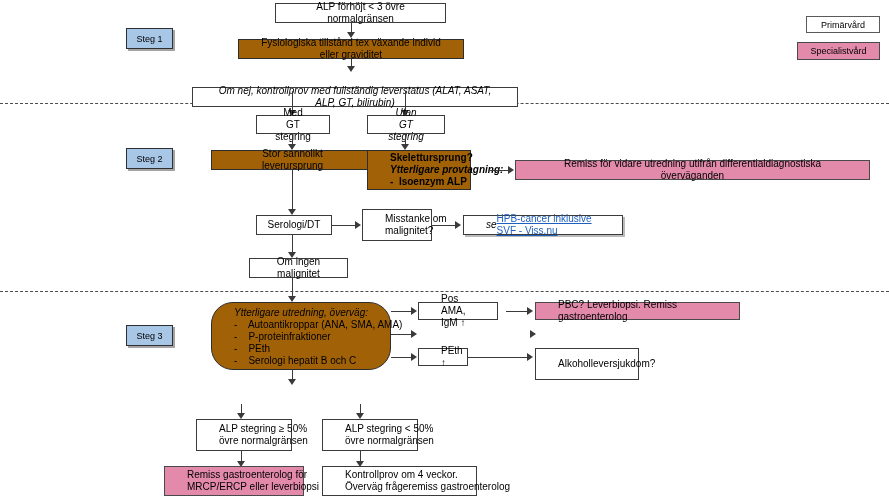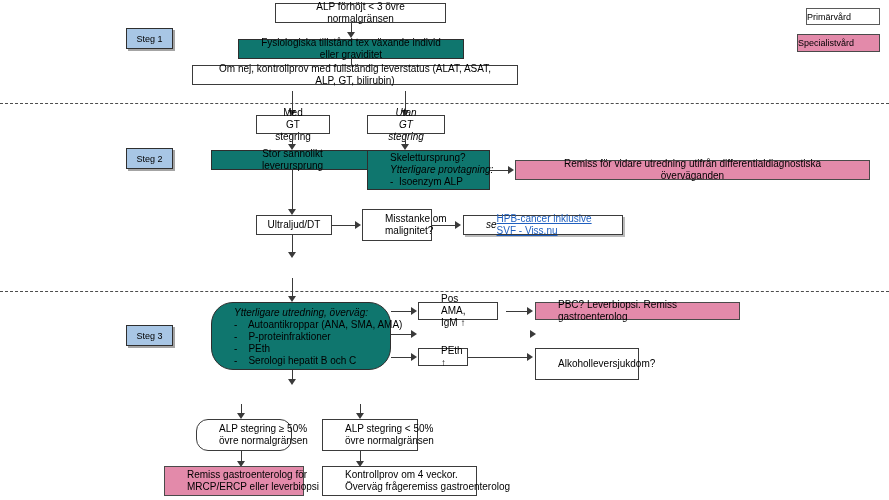--- a/index.html
+++ b/index.html
@@ -19,21 +19,21 @@
     background:#ffffff;
     color:#000000;
     font-size:10px;
     line-height:12px;
     display:flex;
     align-items:center;
     padding:2px 22px;
   }
   .node.center{justify-content:center;text-align:center;}
   .node.left{justify-content:flex-start;text-align:left;}
-  .node.yellow{background:#0f766e;border-color:#2e2e2e;}
+  .node.yellow{background:#a16207;border-color:#2e2e2e;}
   .node.pink{background:#e38aaa;border-color:#4a4a4a;}
   .node.white{background:#ffffff;}
 
   
   .lines{display:block;width:100%;}
   .lines .ln{display:block;white-space:pre;}
 
   
   .steg{
     position:absolute;
@@ -44,21 +44,21 @@
     font-size:9px;
     display:flex;align-items:center;justify-content:center;
     box-shadow:2px 2px 0 rgba(90,90,90,.55);
   }
 
   
   .legend-box{
     position:absolute;box-sizing:border-box;
     border:1px solid #5a5a5a;
     font-size:9px;
-    display:flex;align-items:center;justify-content:flex-start;
+    display:flex;align-items:center;justify-content:center;margin-top:8px;
   }
   .legend-box.prim{background:#ffffff;}
   .legend-box.spec{background:#e38aaa;border-color:#4a4a4a;}
 
   
   .divider{
     position:absolute;left:0;width:889px;height:0;
     border-top:1.2px dashed #4d4d4d;
   }
 
@@ -114,21 +114,21 @@
   <div class="vline" style="left:351px;top:23px;height:10px;"></div>
   <div class="arrow-down" style="left:347px;top:32px;"></div>
 
   <div class="node yellow center" style="left:238px;top:39px;width:226px;height:20px;">
     <span>Fysiologiska tillstånd tex växande individ eller graviditet</span>
   </div>
 
   <div class="vline" style="left:351px;top:59px;height:9px;"></div>
   <div class="arrow-down" style="left:347px;top:66px;"></div>
 
-  <div class="node white center" style="left:192px;top:65px;width:326px;height:20px;">
+  <div class="node white center" style="left:192px;top:87px;width:326px;height:20px;font-style:italic;">
     <span>Om nej, kontrollprov med fullständig leverstatus (ALAT, ASAT, ALP, GT, bilirubin)</span>
   </div>
 
   <div class="vline" style="left:292px;top:91px;height:22px;"></div>
   <div class="arrow-down" style="left:288px;top:110px;"></div>
   <div class="vline" style="left:405px;top:91px;height:22px;"></div>
   <div class="arrow-down" style="left:401px;top:110px;"></div>
 
   <div class="node white center" style="left:256px;top:115px;width:74px;height:19px;">
     <span>Med GT stegring</span>
@@ -139,40 +139,40 @@
 
   <div class="vline" style="left:292px;top:134px;height:13px;"></div>
   <div class="arrow-down" style="left:288px;top:144px;"></div>
   <div class="vline" style="left:405px;top:134px;height:13px;"></div>
   <div class="arrow-down" style="left:401px;top:144px;"></div>
 
   <div class="node yellow center" style="left:211px;top:150px;width:163px;height:20px;">
     <span>Stor sannolikt leverursprung</span>
   </div>
 
-  <div class="node yellow left" style="left:367px;top:150px;width:123px;height:40px;">
+  <div class="node yellow left" style="left:367px;top:150px;width:104px;height:40px;font-weight:bold;">
     <span class="lines">
       <span class="ln">Skelettursprung?</span>
       <span class="ln ital">Ytterligare provtagning:</span>
       <span class="ln">-  Isoenzym ALP</span>
     </span>
   </div>
 
   <div class="hline" style="left:490px;top:170px;width:19px;"></div>
   <div class="arrow-right" style="left:508px;top:166px;"></div>
 
   <div class="node pink center" style="left:515px;top:160px;width:355px;height:20px;">
     <span>Remiss för vidare utredning utifrån differentialdiagnostiska överväganden</span>
   </div>
 
   <div class="vline" style="left:292px;top:170px;height:42px;"></div>
   <div class="arrow-down" style="left:288px;top:209px;"></div>
 
   <div class="node white center" style="left:256px;top:215px;width:76px;height:20px;">
-    <span>Ultraljud/DT</span>
+    <span>Serologi/DT</span>
   </div>
 
   <div class="hline" style="left:332px;top:225px;width:24px;"></div>
   <div class="arrow-right" style="left:355px;top:221px;"></div>
 
   <div class="node white left" style="left:362px;top:209px;width:70px;height:32px;">
     <span class="lines">
       <span class="ln">Misstanke om</span>
       <span class="ln">malignitet?</span>
     </span>
@@ -182,20 +182,23 @@
   <div class="arrow-right" style="left:455px;top:221px;"></div>
 
   <div class="node white left shadowbox" style="left:463px;top:215px;width:160px;height:20px;">
     <span class="ital">se </span>
       <span class="link">HPB-cancer inklusive SVF - Viss.nu</span>
   </div>
 
   <div class="vline" style="left:292px;top:235px;height:20px;"></div>
   <div class="arrow-down" style="left:288px;top:252px;"></div>
 
+  <div class="node white center" style="left:249px;top:258px;width:99px;height:20px;">
+    <span>Om ingen malignitet</span>
+  </div>
 
   <div class="vline" style="left:292px;top:278px;height:21px;"></div>
   <div class="arrow-down" style="left:288px;top:296px;"></div>
 
   <div class="node yellow left" style="left:211px;top:302px;width:180px;height:68px;align-items:flex-start;padding-top:4px;border-radius:22px;">
     <span class="lines">
       <span class="ln ital">Ytterligare utredning, överväg:</span>
       <span class="ln">-    Autoantikroppar (ANA, SMA, AMA)</span>
       <span class="ln">-    P-proteinfraktioner</span>
       <span class="ln">-    PEth</span>
@@ -233,21 +236,21 @@
 
   <div class="vline" style="left:292px;top:370px;height:12px;"></div>
   <div class="arrow-down" style="left:288px;top:379px;"></div>
 
 
   <div class="vline" style="left:241px;top:404px;height:12px;"></div>
   <div class="arrow-down" style="left:237px;top:413px;"></div>
   <div class="vline" style="left:360px;top:404px;height:12px;"></div>
   <div class="arrow-down" style="left:356px;top:413px;"></div>
 
-  <div class="node white left" style="left:196px;top:419px;width:96px;height:32px;border-radius:12px;">
+  <div class="node white left" style="left:196px;top:419px;width:96px;height:32px;">
     <span class="lines">
       <span class="ln">ALP stegring ≥ 50%</span>
       <span class="ln">övre normalgränsen</span>
     </span>
   </div>
   <div class="node white left" style="left:322px;top:419px;width:96px;height:32px;">
     <span class="lines">
       <span class="ln">ALP stegring &lt; 50%</span>
       <span class="ln">övre normalgränsen</span>
     </span>

